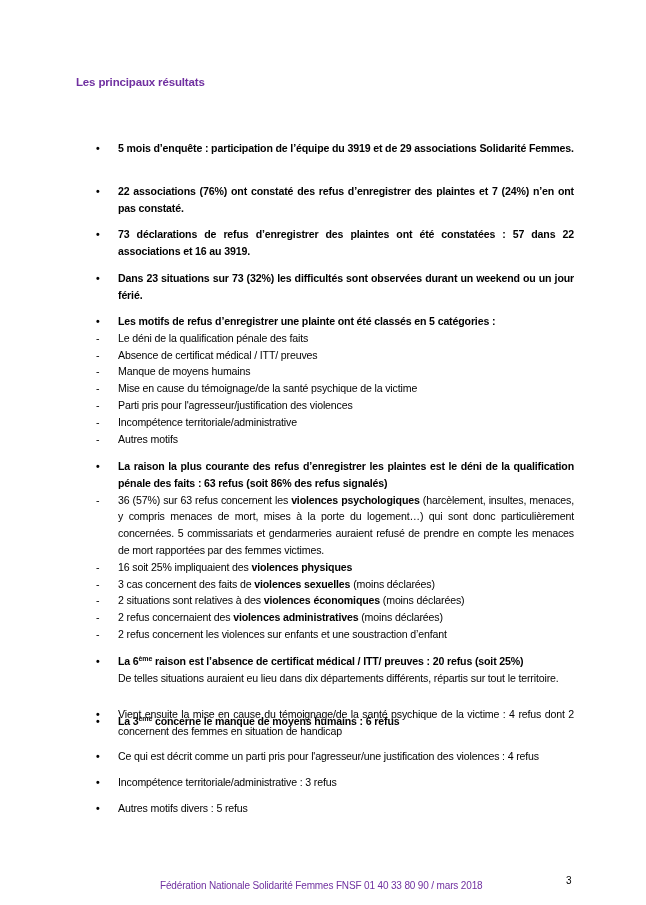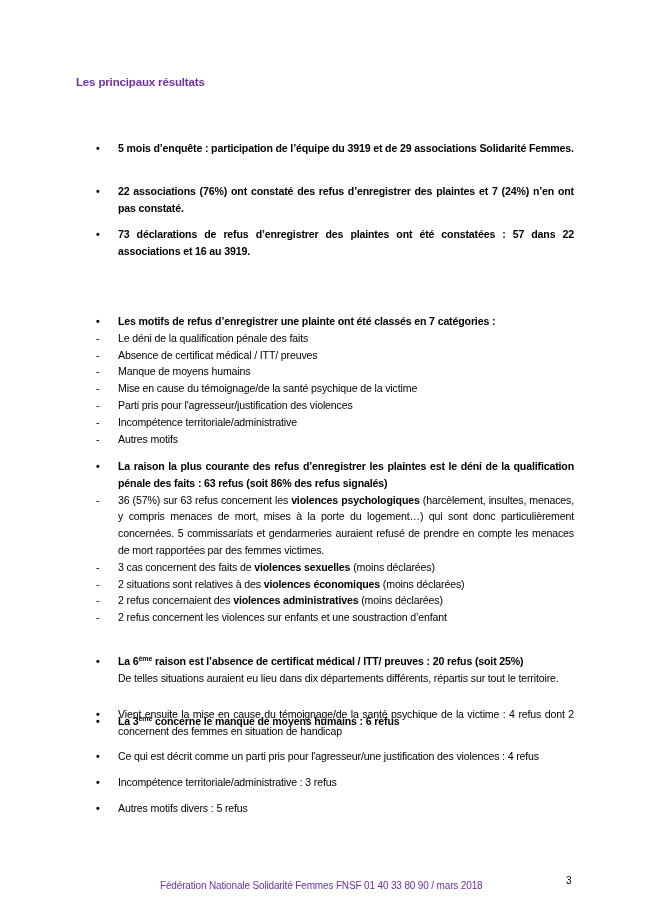--- a/index.html
+++ b/index.html
@@ -39,36 +39,42 @@
 
   <div class="block" style="top:104px">
     <div class="bullet bold">5 mois d’enquête : participation de l’équipe du 3919 et de 29 associations Solidarité Femmes.</div>
   </div>
   <div class="block" style="top:147px">
     <div class="bullet bold">22 associations (76%) ont constaté des refus d’enregistrer des plaintes et 7 (24%) n’en ont pas constaté.</div>
   </div>
   <div class="block" style="top:190px">
     <div class="bullet bold">73 déclarations de refus d’enregistrer des plaintes ont été constatées : 57 dans 22 associations et 16 au 3919.</div>
   </div>
+  <div class="block" style="top:234px">
+    <div class="bullet bold">Dans 23 situations sur 73 (32%) les difficultés sont observées durant un weekend ou un jour férié.</div>
+  </div>
 
   <div class="block" style="top:277px">
-    <div class="bullet bold">Les motifs de refus d’enregistrer une plainte ont été classés en  7 catégories :</div>
+    <div class="bullet bold">Les motifs de refus d’enregistrer une plainte ont été classés en  5 catégories :</div>
     <div class="dash">Le déni de la qualification pénale des faits</div>
     <div class="dash">Absence de certificat médical / ITT/ preuves</div>
     <div class="dash">Manque de moyens humains</div>
     <div class="dash">Mise en cause du témoignage/de la santé psychique de la victime</div>
     <div class="dash">Parti pris pour l'agresseur/justification des violences</div>
     <div class="dash">Incompétence territoriale/administrative</div>
     <div class="dash">Autres motifs</div>
   </div>
 
   <div class="block" style="top:422px">
     <div class="bullet bold">La raison la plus courante des refus d’enregistrer les plaintes est le déni de la qualification pénale des faits : 63 refus (soit 86% des refus signalés)</div>
     <div class="dash">
       <span>36 (57%) sur 63 refus concernent les </span><b>violences psychologiques</b><span> (harcèlement, insultes, menaces, y compris menaces de mort, mises à la porte du logement…) qui sont donc particulièrement concernées. 5 commissariats et gendarmeries auraient refusé de prendre en compte les menaces de mort rapportées par des femmes victimes.</span>
+    </div>
+    <div class="dash">
+      <span>16 soit 25% impliquaient des </span><b>violences physiques</b><span></span>
     </div>
     <div class="dash">
       <span>3 cas concernent des faits de </span><b>violences sexuelles</b><span> (moins déclarées)</span>
     </div>
     <div class="dash">
       <span>2 situations sont relatives à des </span><b>violences économiques</b><span>  (moins déclarées)</span>
     </div>
     <div class="dash">
       <span>2 refus concernaient des </span><b>violences administratives</b><span> (moins déclarées)</span>
     </div>

